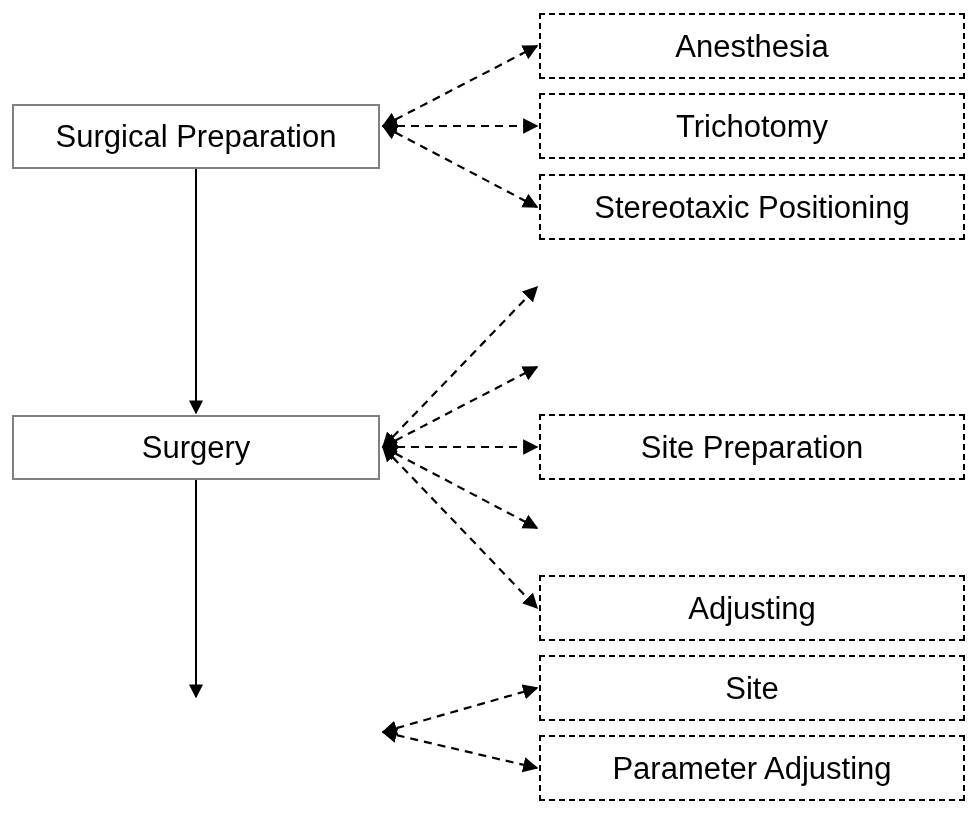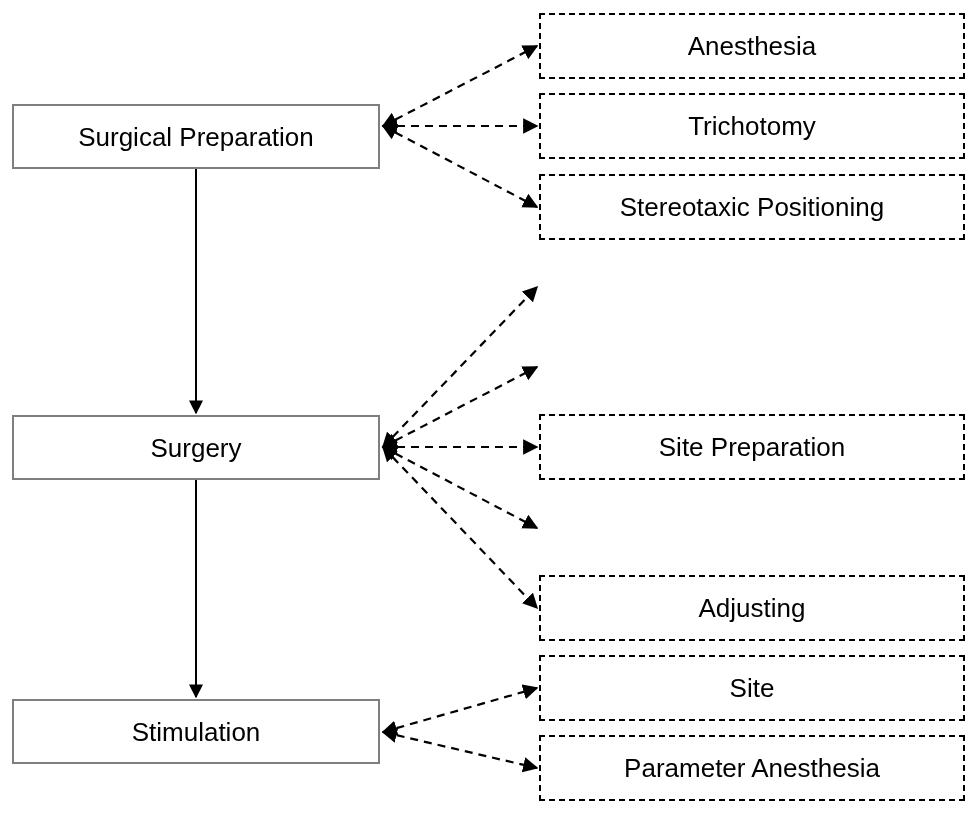--- a/index.html
+++ b/index.html
@@ -17,21 +17,21 @@
     width: 975px; height: 818px;
   }
   .box {
     position: absolute;
     display: flex;
     align-items: center;
     justify-content: center;
     box-sizing: border-box;
     background: #ffffff;
     color: #000000;
-    font-size: 26px;
+    font-size: 31px;
     line-height: 1;
     text-align: center;
     white-space: nowrap;
   }
   .stage-box {
     left: 12px;
     width: 368px;
     height: 65px;
     border: 2px solid #7f7f7f;
   }
@@ -74,23 +74,20 @@
       <line x1="383" y1="732" x2="537" y2="768" marker-start="url(#ah)" marker-end="url(#ah)"></line>
     </g>
   </svg>
 
   <div class="box stage-box" style="top:104px">
     <span>Surgical Preparation</span>
   </div>
   <div class="box stage-box" style="top:415px">
     <span>Surgery</span>
   </div>
-  <div class="box stage-box" style="top:699px">
-    <span>Stimulation</span>
-  </div>
 
   <div class="box substep-box" style="top:13px">
     <span>Anesthesia</span>
   </div>
   <div class="box substep-box" style="top:93px">
     <span>Trichotomy</span>
   </div>
   <div class="box substep-box" style="top:174px">
     <span>Stereotaxic Positioning</span>
   </div>
@@ -99,16 +96,16 @@
     <span>Site Preparation</span>
   </div>
   <div class="box substep-box" style="top:575px">
     <span>Adjusting</span>
   </div>
 
   <div class="box substep-box" style="top:655px">
     <span>Site</span>
   </div>
   <div class="box substep-box" style="top:735px">
-    <span>Parameter Anesthesia</span>
+    <span>Parameter Adjusting</span>
   </div>
 
 </div>
 
 </body></html>

